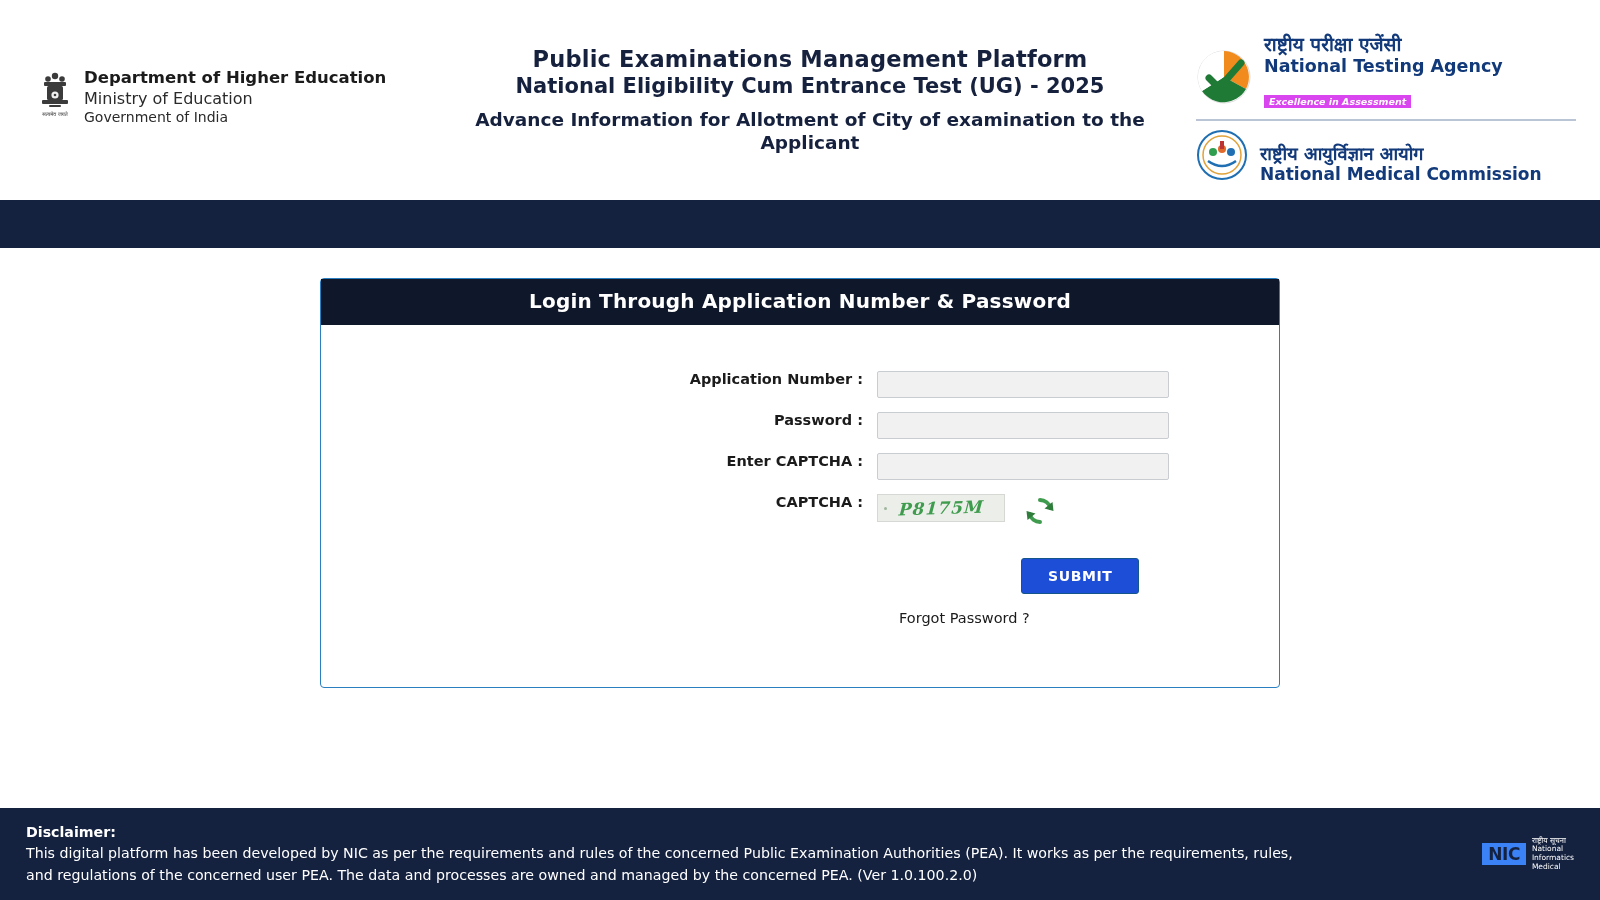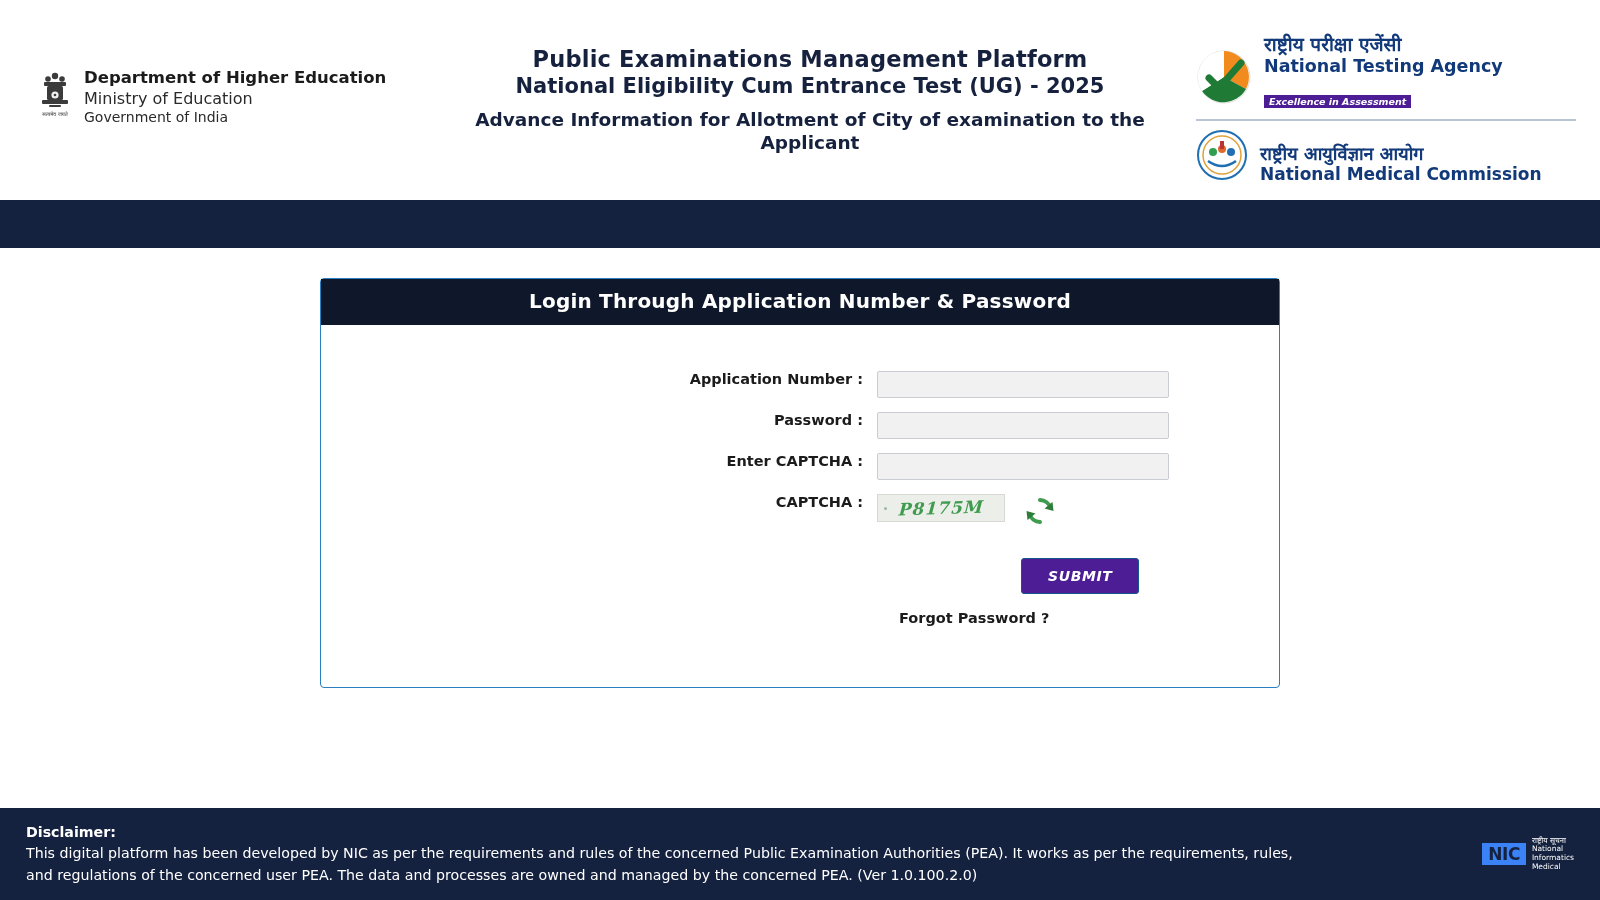--- a/index.html
+++ b/index.html
@@ -61,21 +61,21 @@
     display: flex; flex-direction: column; align-items: flex-start;
   }
   .nta-row, .nmc-row { display: flex; align-items: flex-end; gap: 12px; }
   .nta-row { padding-bottom: 8px; }
   .logo-divider {
     width: 100%; height: 2px; background: #b9c4d4; margin: 2px 0 8px 0;
   }
   .nta-text .hin { font-size: 19px; color: #123a7a; font-weight: bold; line-height: 1.15;}
   .nta-text .eng { font-size: 17.5px; color: #123a7a; font-weight: bold; line-height: 1.2; }
   .nta-text .tag {
-    display: inline-block; font-size: 9.5px; color: #ffffff; background: #4c1d95;
+    display: inline-block; font-size: 9.5px; color: #ffffff; background: #d946ef;
     padding: 1px 5px; font-style: italic; font-weight: bold; margin-top: 18px;
   }
   .nmc-text .hin { font-size: 18px; color: #123a7a; font-weight: bold; line-height: 1.15; }
   .nmc-text .eng { font-size: 17px; color: #123a7a; font-weight: bold; line-height: 1.2; }
 
   
   .navbar {
     height: 48px;
     background: #14213f;
     width: 100%;
@@ -150,37 +150,36 @@
   .captcha-dot { position: absolute; left: 6px; top: 12px; width:3px; height:3px; background:#9fb79f; border-radius:50%;}
   .refresh-btn {
     margin-left: 18px;
     width: 34px; height: 34px;
     cursor: pointer;
     display: flex; align-items: center; justify-content: center;
   }
   .submit-row { margin-top: 30px; display:flex; }
   .submit-spacer { width: 700px; }
   .submit-btn {
-    background: #4c1d95;
+    background: #1d4ed8;
     color: #fff;
     border: 1px solid #14558c;
     border-radius: 3px;
     font-size: 14px;
     font-weight: bold;
     letter-spacing: .6px;
     padding: 9px 26px;
     cursor: pointer;
     font-family: "DejaVu Sans", "Liberation Sans", sans-serif;
-    font-style: italic;
   }
   .forgot-row { margin-top: 16px; display:flex; }
   .forgot-spacer { width: 578px; }
   .forgot-link {
     font-size: 14.5px;
-    font-weight: bold;
+    font-weight: normal;
     color: #1b1b1b;
     text-decoration: none;
     cursor: pointer;
   }
 
   
   .footer {
     position: absolute;
     bottom: 0; left: 0;
     width: 1600px;

